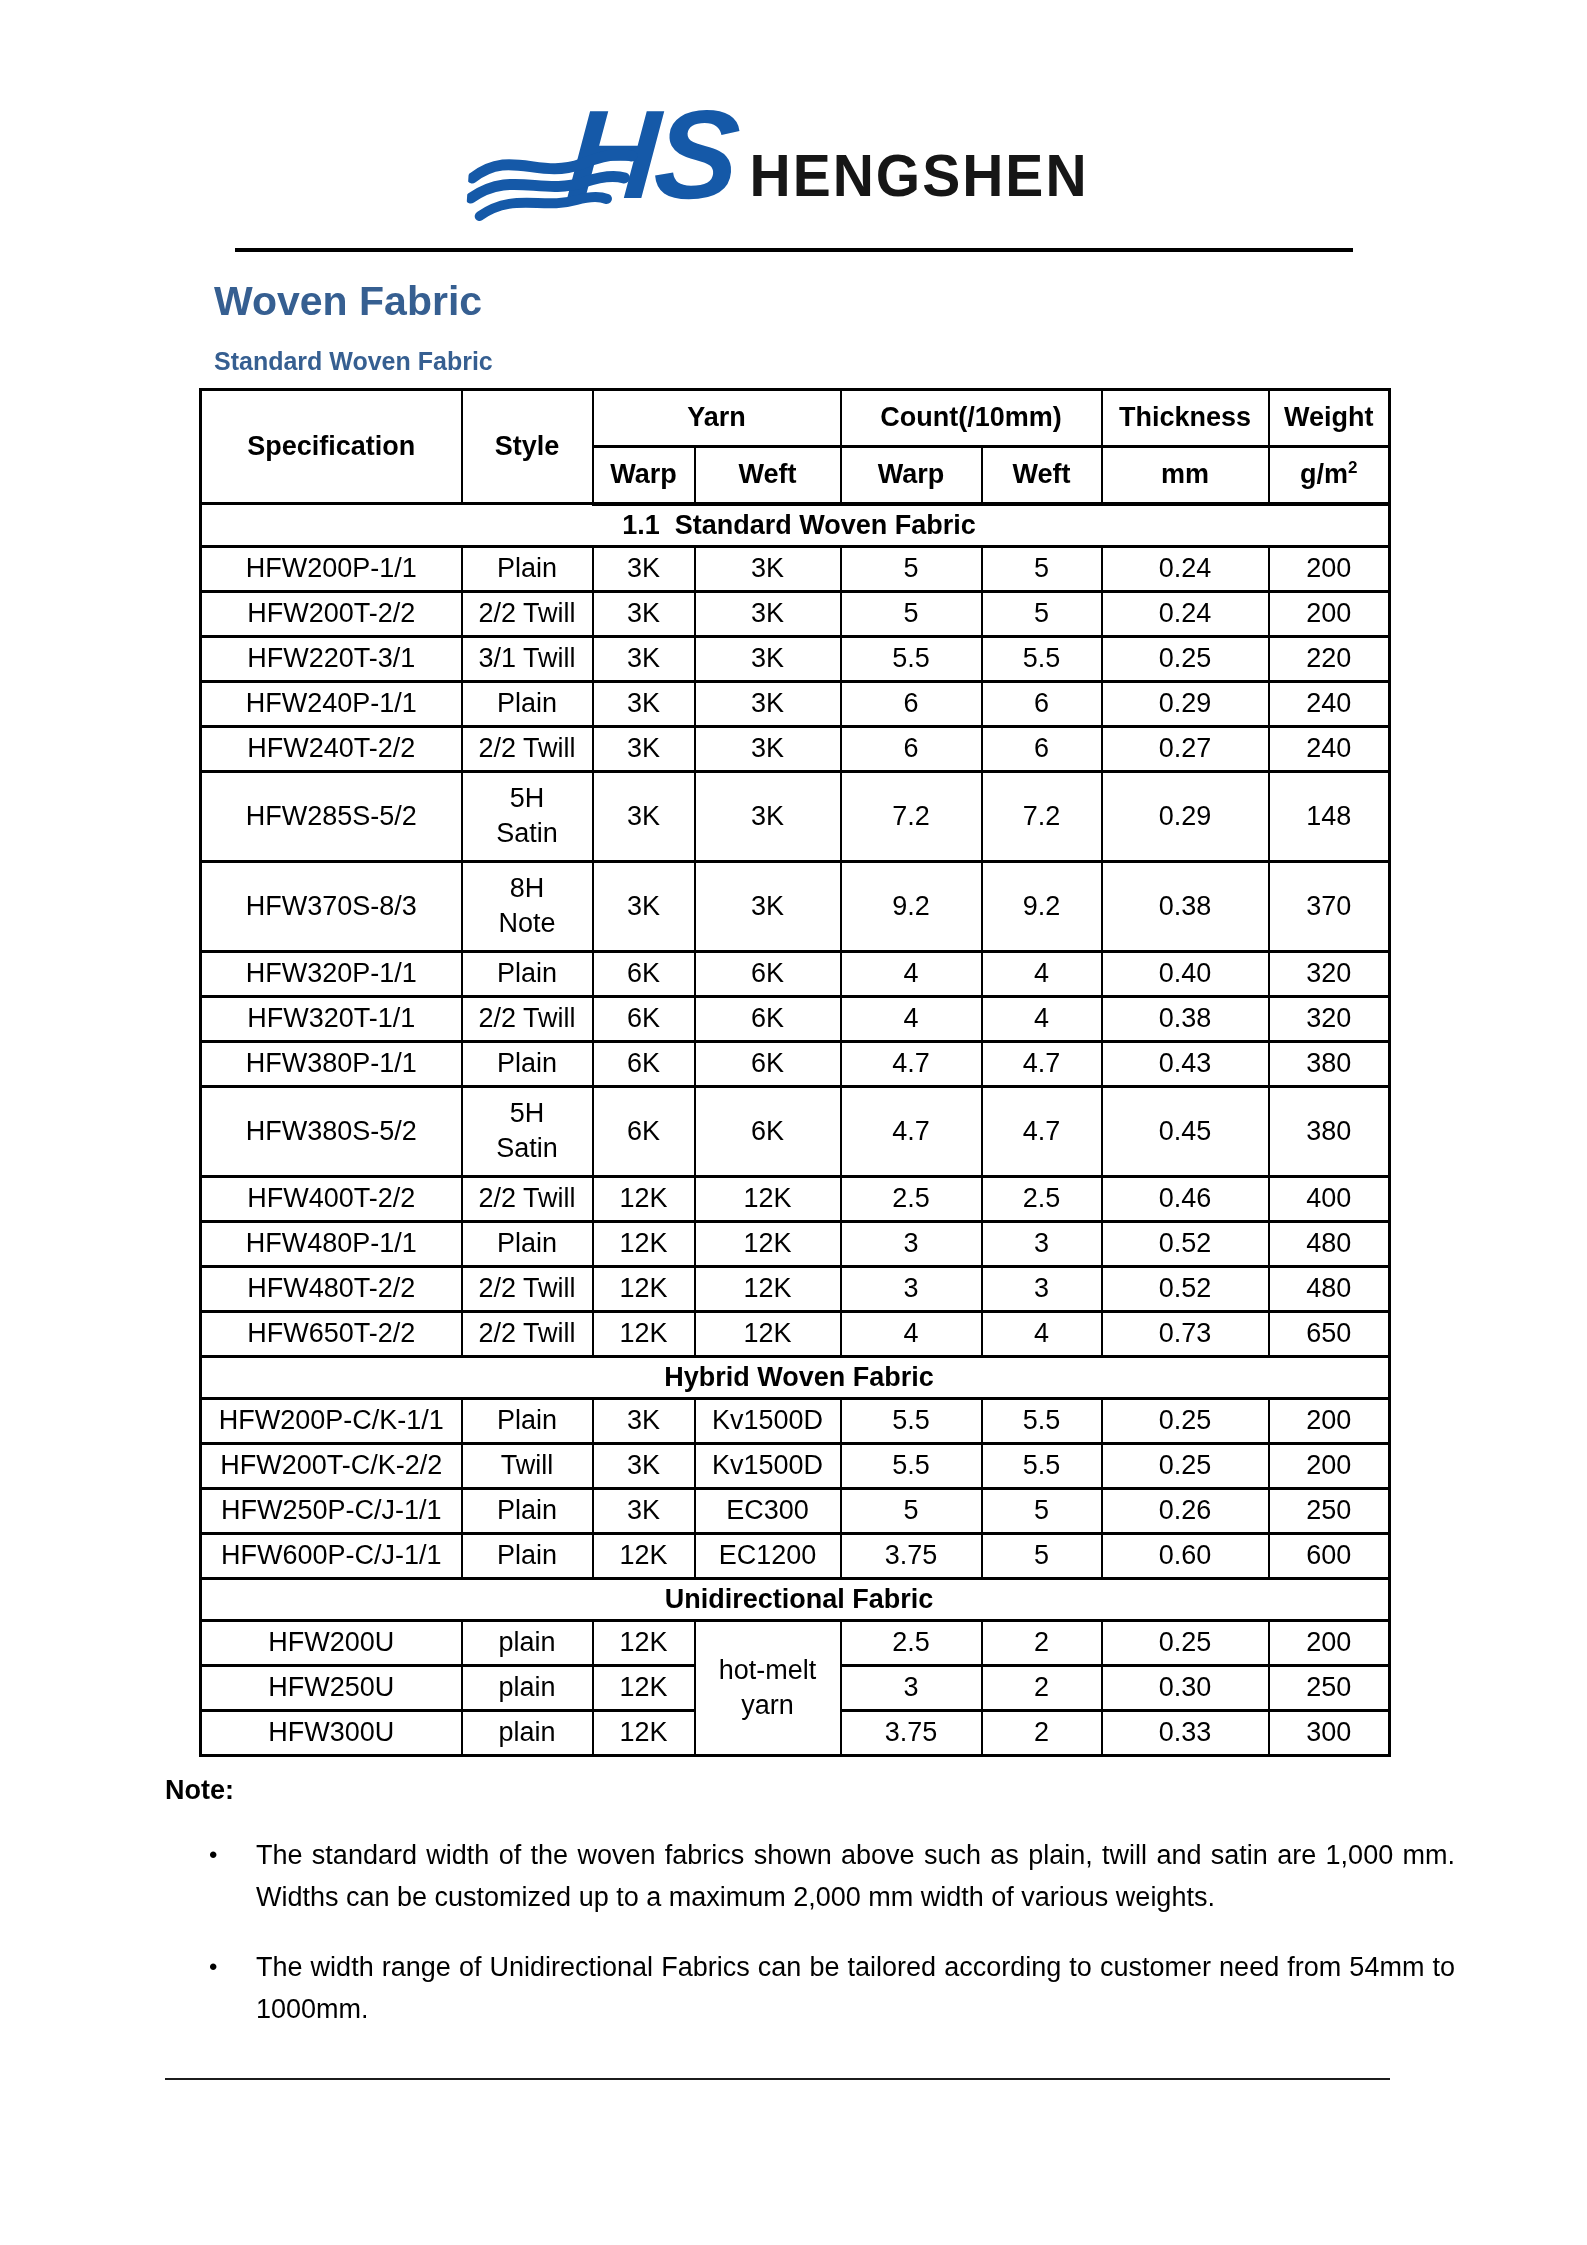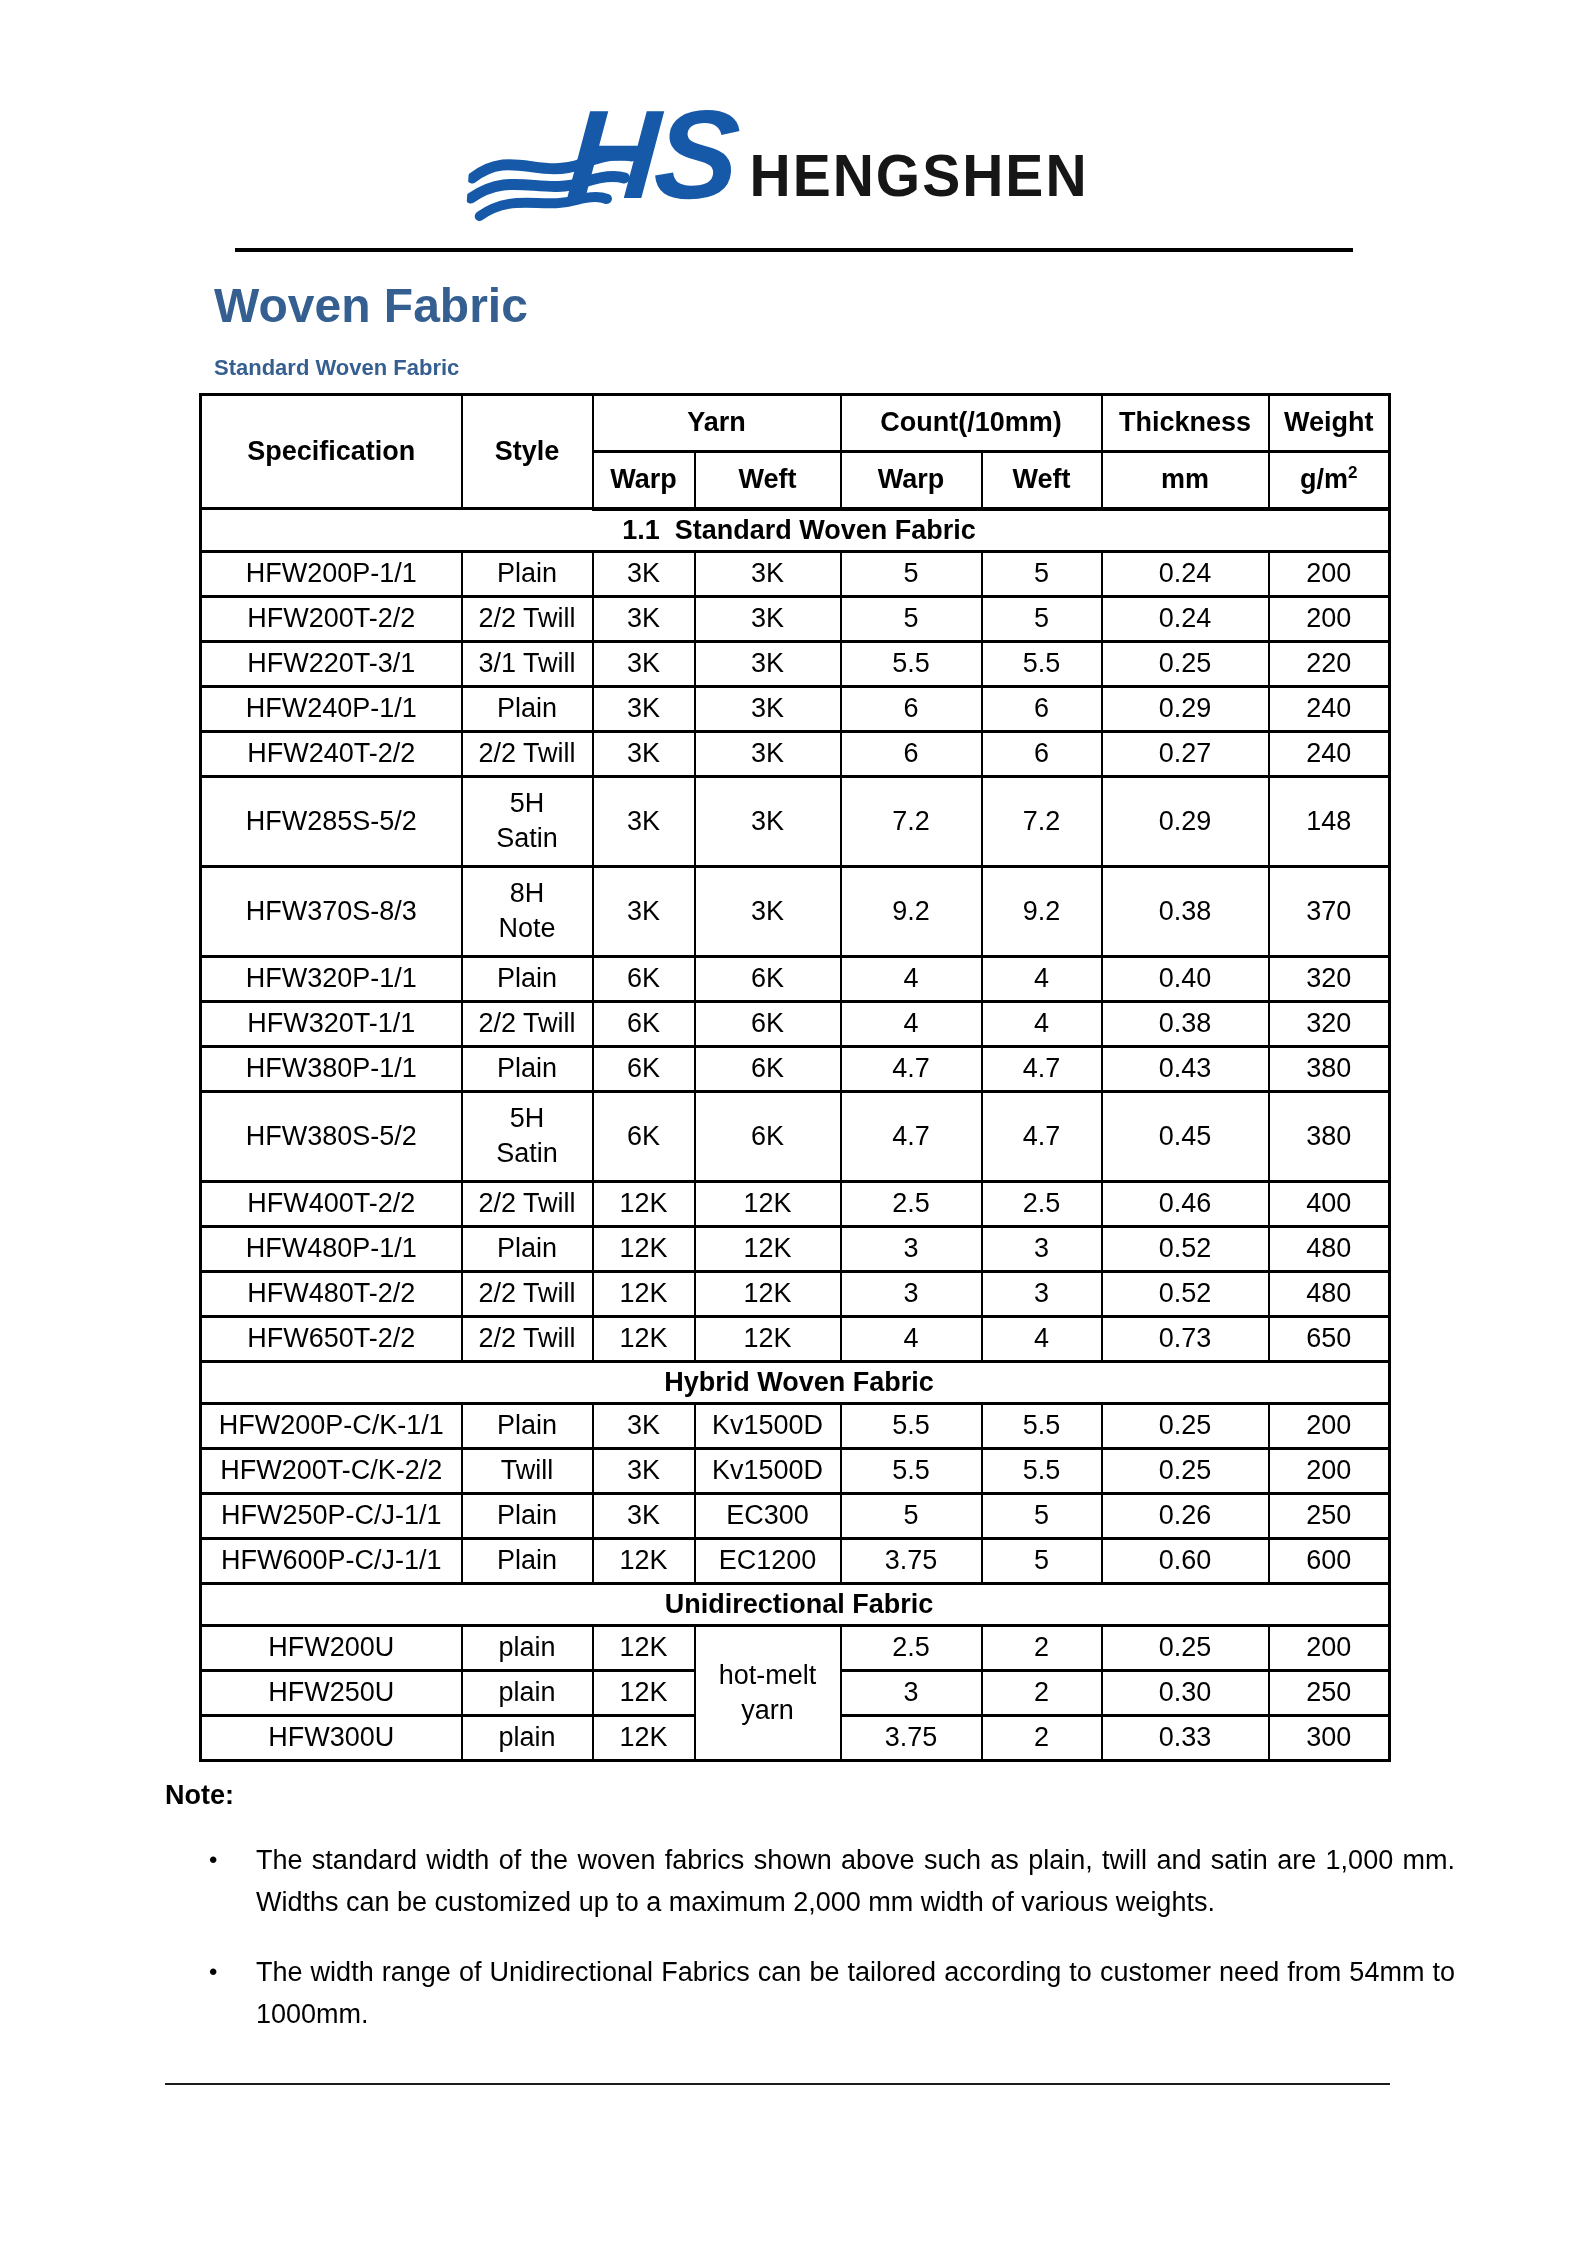--- a/index.html
+++ b/index.html
@@ -53,27 +53,27 @@
   .header-rule {
     margin: 30px 0 0 235px;
     width: 1118px;
     height: 4px;
     background: #000;
   }
 
   
   .page-title {
     margin: 26px 0 0 214px;
-    font-size: 48px;
+    font-size: 41px;
     font-weight: bold;
     color: var(--heading-blue, #365f91);
   }
   .section-title {
     margin: 22px 0 0 214px;
-    font-size: 22px;
+    font-size: 25px;
     font-weight: bold;
     color: var(--heading-blue, #365f91);
   }
 
   
   table.spec {
     margin: 12px 0 0 199px;
     width: 1189px;
     table-layout: fixed;
     border-collapse: collapse;

